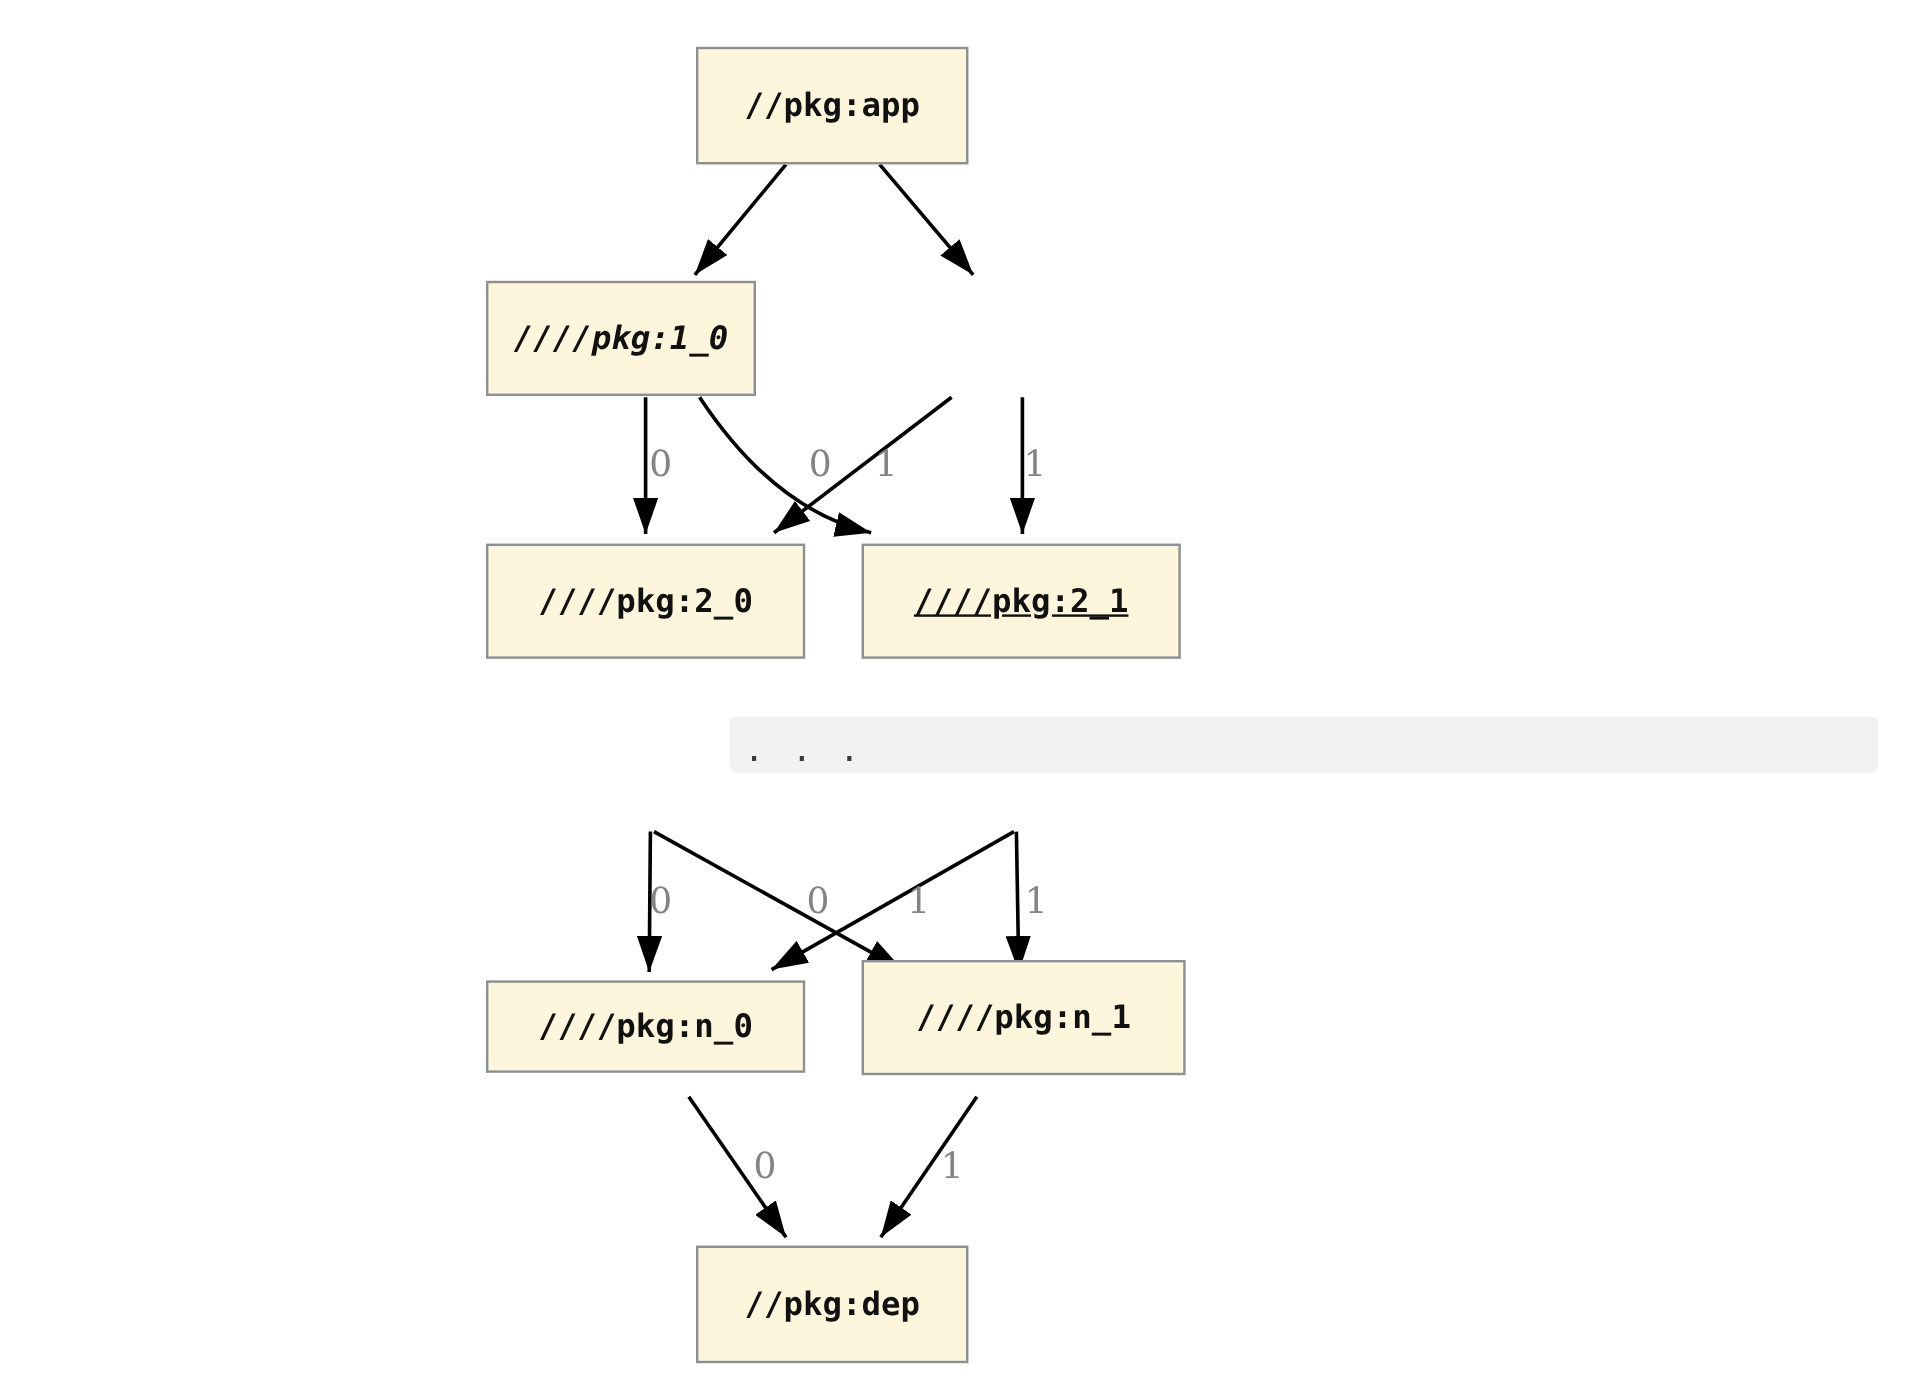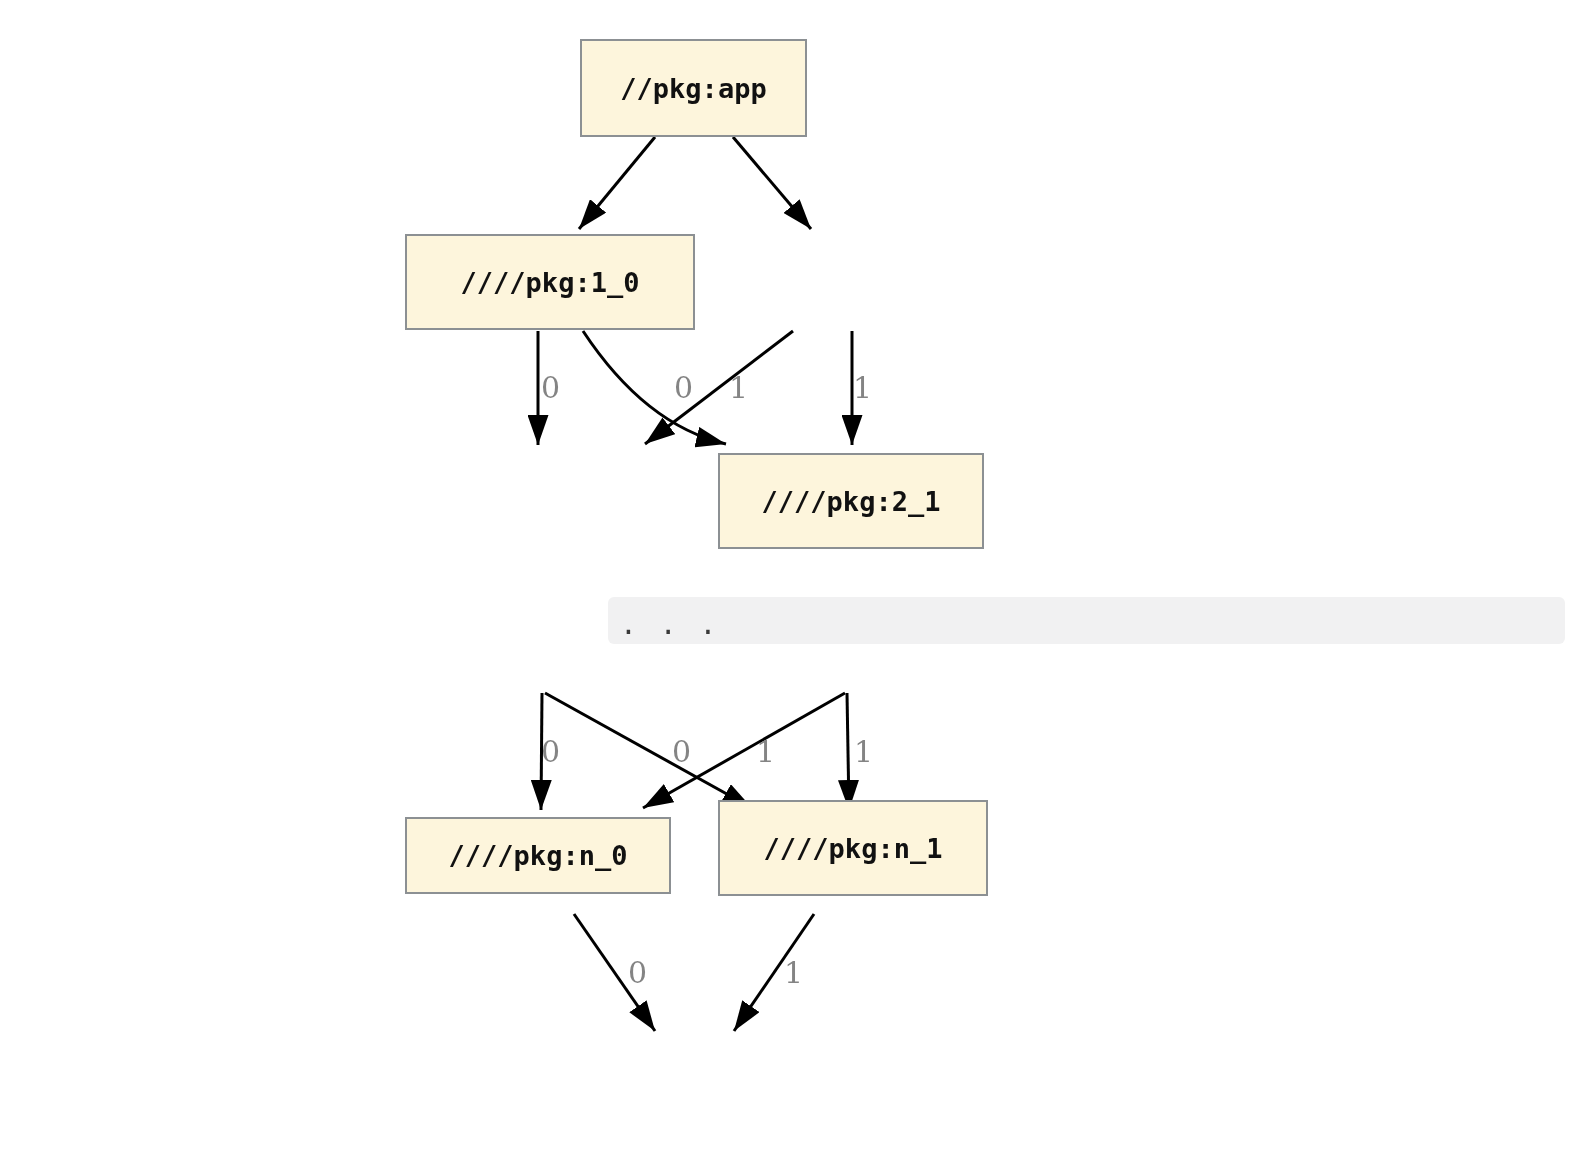--- a/index.html
+++ b/index.html
@@ -98,30 +98,32 @@
     <path class="edge-path" d="M545,693 L752,808" marker-end="url(#arrow)"></path>
     <path class="edge-path" d="M845,693 L643,808" marker-end="url(#arrow)"></path>
     <path class="edge-path" d="M847,693 L849,810" marker-end="url(#arrow)"></path>
 
     <path class="edge-path" d="M574,914 L655,1031" marker-end="url(#arrow)"></path>
     <path class="edge-path" d="M814,914 L734,1031" marker-end="url(#arrow)"></path>
   </svg>
 
   <div class="node" style="left:580px; top:39px; width:227px; height:98px;">//pkg:app</div>
 
-  <div class="node" style="left:405px; top:234px; width:290px; height:96px;">////pkg:1_0</div>
+  <div class="node" style="left:405px; top:234px; width:225px; height:96px;font-style:italic;">////pkg:1_0</div>
 
 
+  <div class="node" style="left:405px; top:453px; width:266px; height:96px;">////pkg:2_0</div>
 
-  <div class="node" style="left:718px; top:453px; width:266px; height:96px;">////pkg:2_1</div>
+  <div class="node" style="left:718px; top:453px; width:266px; height:96px;text-decoration:underline;">////pkg:2_1</div>
 
   <div class="node" style="left:405px; top:817px; width:266px; height:77px;">////pkg:n_0</div>
 
   <div class="node" style="left:718px; top:800px; width:270px; height:96px;">////pkg:n_1</div>
 
+  <div class="node" style="left:580px; top:1038px; width:227px; height:98px;">//pkg:dep</div>
 
   <div class="ellipsis-bar">
     <span class="ellipsis-text">. . .</span>
   </div>
 
   <span class="edge-label" style="left:541px; top:373px;">0</span>
   <span class="edge-label" style="left:674px; top:373px;">0</span>
   <span class="edge-label" style="left:729px; top:373px;">1</span>
   <span class="edge-label" style="left:853px; top:373px;">1</span>
 

